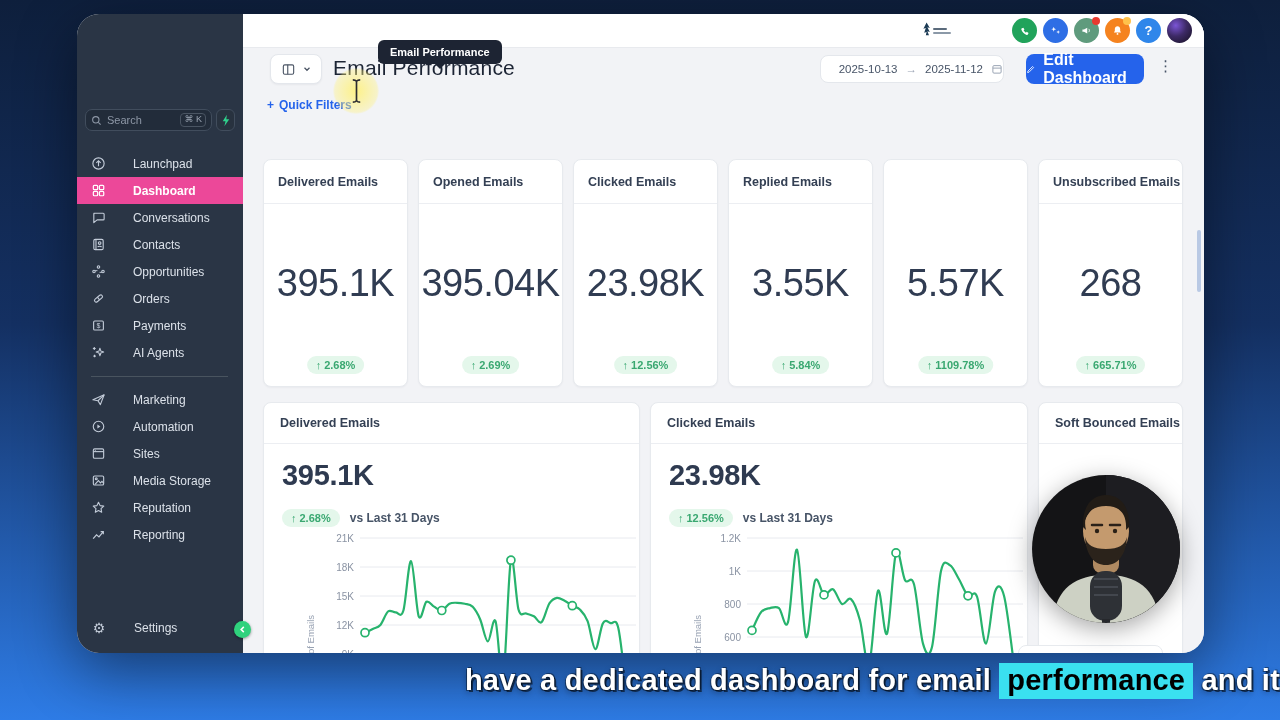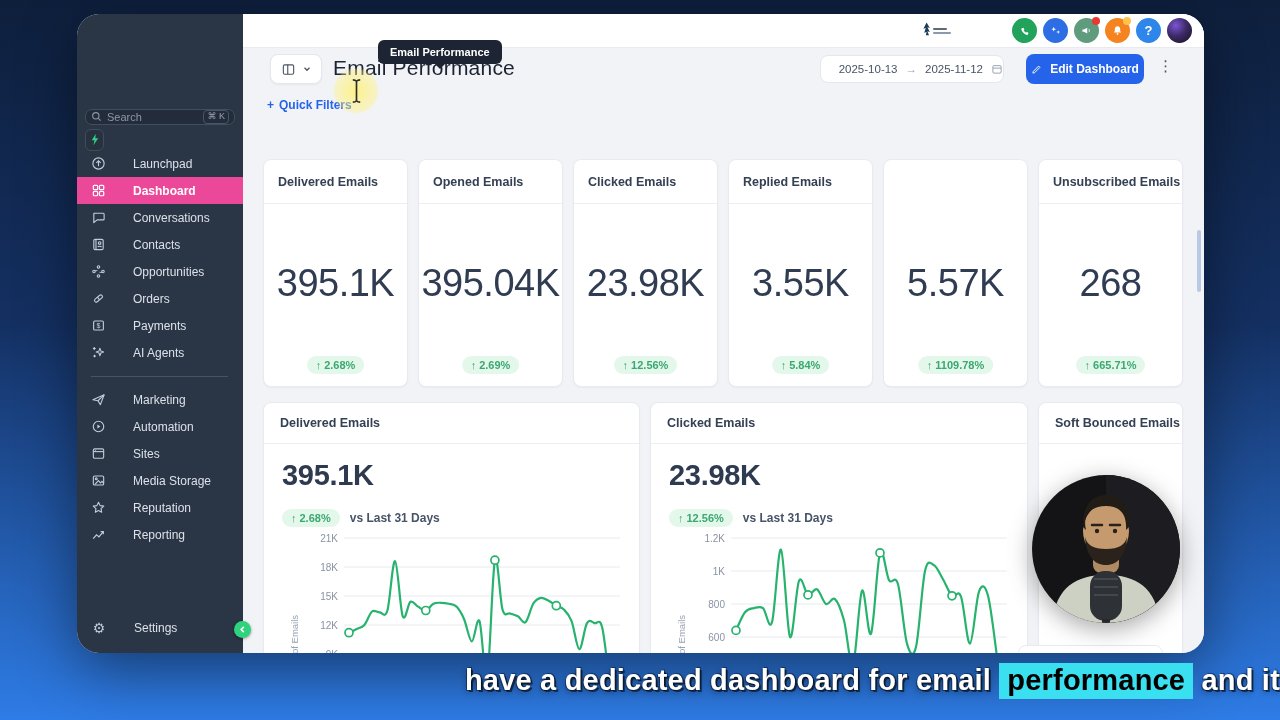--- a/index.html
+++ b/index.html
@@ -10,21 +10,21 @@
     position:relative;
   }
   
   .window {
     position:absolute; left:77px; top:14px; width:1127px; height:639px;
     border-radius:22px; overflow:hidden; background:#f2f3f6;
     box-shadow:0 18px 60px rgba(0,0,0,.45); display:flex;
   }
   
   .sidebar { width:166px; min-width:166px; background:#2a3545; position:relative; color:#dde3ea; }
-  .search-row { position:absolute; left:8px; top:95px; right:8px; display:flex; gap:4px;flex-direction:column; }
+  .search-row { position:absolute; left:8px; top:95px; right:8px; display:flex; gap:4px; }
   .search-box {
     flex:1; height:22px; background:#222c3a; border:1px solid #414d5d; border-radius:7px;
     display:flex; align-items:center; padding:0 5px; gap:5px;
   }
   .search-box .ph { font-size:11px; color:#8d97a6; flex:1; }
   .kbd { font-size:9px; color:#9aa4b2; border:1px solid #4a5563; border-radius:4px; padding:1px 3px; line-height:1.1; }
   .bolt-btn { width:19px; height:22px; background:#28323f; border:1px solid #414d5d; border-radius:6px; display:flex; align-items:center; justify-content:center; }
   .nav { position:absolute; left:0; right:0; top:136px; }
   .si { display:flex; align-items:center; height:27px; padding-left:14px; gap:27px; font-size:12px; font-weight:500; color:#dbe1e9; cursor:pointer; }
   .si svg { stroke:#c2cbd8; }
@@ -52,21 +52,21 @@
     box-shadow:0 1px 2px rgba(16,24,40,.05);
   }
   .page-title { position:absolute; left:90px; top:42px; font-size:21px; font-weight:500; color:#1c2434; letter-spacing:.2px; }
   .quick-filters { position:absolute; left:24px; top:84px; font-size:12px; font-weight:600; color:#2563eb; display:flex; gap:5px; align-items:center; }
   .date-range {
     position:absolute; left:577px; top:41px; width:184px; height:28px; background:#fff; border:1px solid #e4e7ec;
     border-radius:8px; display:flex; align-items:center; justify-content:flex-end; gap:8px; font-size:11.5px; font-weight:500; color:#475467;
   }
   .edit-btn {
     position:absolute; left:783px; top:40px; width:118px; height:30px; background:#2563eb; border-radius:8px;
-    display:flex; align-items:center; justify-content:center; gap:7px; color:#fff; font-size:12px; font-weight:700;
+    display:flex; align-items:center; justify-content:center; gap:7px; color:#fff; font-size:16px; font-weight:700;
   }
   .kebab { position:absolute; left:915px; top:43px; font-size:15px; color:#475467; width:14px; text-align:center; }
   
   .tooltip {
     position:absolute; left:135px; top:26px; background:#1d2433; color:#fff; font-size:11px; font-weight:600;
     padding:6px 12px; border-radius:6px; z-index:40; white-space:nowrap;
   }
   .tooltip::after { content:""; position:absolute; left:50%; margin-left:-5px; bottom:-5px; border:5px solid transparent; border-bottom:none; border-top:5px solid #1d2433; }
   .cursor-fx { position:absolute; left:90px; top:54px; width:46px; height:46px; border-radius:50%;
     background:radial-gradient(circle, rgba(255,241,118,.85) 0%, rgba(255,241,118,.35) 65%, rgba(255,241,118,0) 72%);
@@ -82,21 +82,21 @@
     border-radius:11px; padding:3px 9px; }
   .mcard .pill { position:absolute; left:50%; transform:translateX(-50%); top:196px; white-space:nowrap; }
   
   .charts-row { position:absolute; left:20px; top:388px; display:flex; gap:10px; }
   .chcard { background:#fff; border:1px solid #e7eaee; border-radius:8px; box-shadow:0 1px 2px rgba(16,24,40,.04); height:280px; position:relative; }
   .chcard-h { height:41px; display:flex; align-items:center; padding:0 16px; border-bottom:1px solid #eceef2;
     font-size:12.5px; font-weight:700; color:#344054; white-space:nowrap; overflow:hidden; }
   .ch-val { position:absolute; left:18px; top:56px; font-size:29px; font-weight:700; color:#2e3a50; letter-spacing:-.3px; }
   .ch-sub { position:absolute; left:18px; top:106px; display:flex; align-items:center; gap:10px; }
   .ch-compare { font-size:12px; font-weight:600; color:#475467; }
-  .ch-plot { position:absolute; left:4px; top:127px;text-align:center; }
+  .ch-plot { position:absolute; left:20px; top:127px;text-align:center; }
   .side-card { width:145px; }
   .sliver-card { position:absolute; left:775px; top:631px; width:145px; height:30px; background:#fff; border:1px solid #e7eaee; border-radius:8px; }
   .scrollbar { position:absolute; right:3px; top:216px; width:4px; height:62px; border-radius:2px; background:#b9c9e4; }
   
   .webcam { position:absolute; left:1032px; top:475px; width:148px; height:148px; border-radius:50%; overflow:hidden; z-index:50;
     box-shadow:0 6px 24px rgba(0,0,0,.35); }
   
   .caption { position:absolute; left:0; right:0; top:664px; text-align:right; z-index:60;
     font-size:29px; font-weight:700; color:#fff; letter-spacing:.2px;
     text-shadow:2px 2px 0 rgba(0,0,0,.55), -1px 1px 0 rgba(0,0,0,.4), 1px -1px 0 rgba(0,0,0,.4), 0 3px 6px rgba(0,0,0,.35); }

